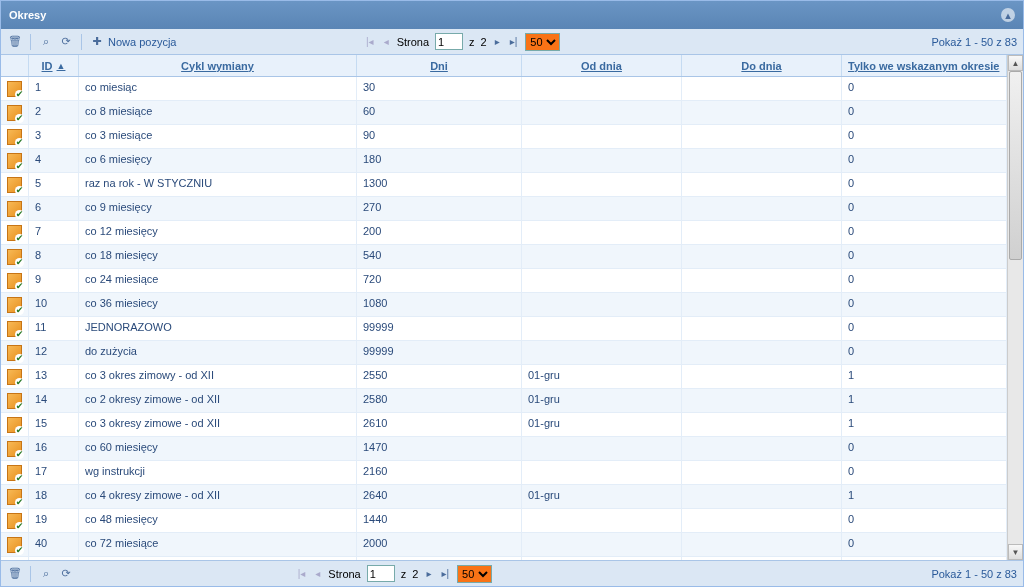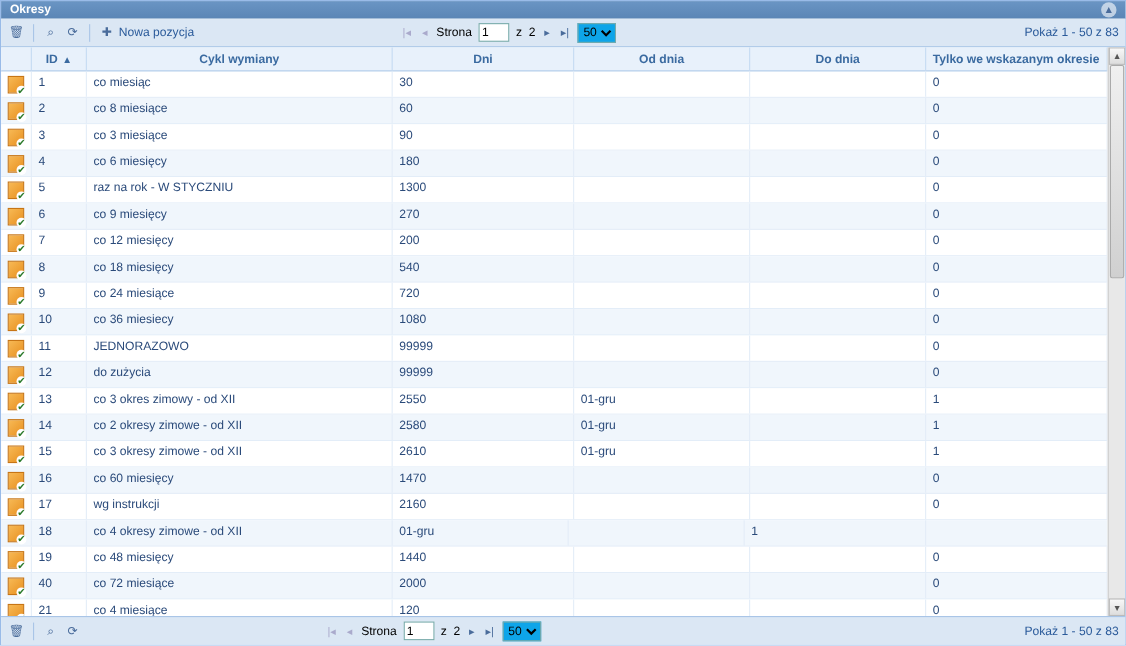--- a/index.html
+++ b/index.html
@@ -1,33 +1,33 @@
 <!DOCTYPE html>
 <html><head>
 <meta charset="utf-8">
 <style>
   * { box-sizing: border-box; margin: 0; padding: 0; }
   body { font-family: Verdana, Arial, sans-serif; font-size: 11px; background: #fff; }
   .panel { width: 1024px; height: 587px; border: 1px solid #99bbe8; background: #fff; display: flex; flex-direction: column; }
-  .title-bar { background: linear-gradient(#6a95c4, #5a85b5); color: #fff; font-weight: bold; padding: 3px 8px; display: flex; justify-content: space-between; align-items: center; height: 16px; }
+  .title-bar { background: linear-gradient(#6a95c4, #5a85b5); color: #fff; font-weight: bold; padding: 3px 8px; display: flex; justify-content: space-between; align-items: center; height: 28px; }
   .collapse-btn { width: 14px; height: 14px; border-radius: 50%; background: rgba(255,255,255,0.6); display: flex; align-items: center; justify-content: center; cursor: pointer; color: #4a6c9b; font-size: 10px; }
   .toolbar { background: #dbe7f4; border-bottom: 1px solid #a9c5e7; padding: 3px 6px; display: flex; align-items: center; height: 26px; gap: 4px; }
   .tb-sep { width: 1px; height: 16px; background: #a9c5e7; margin: 0 3px; }
   .tb-icon { width: 16px; height: 16px; display: inline-flex; align-items: center; justify-content: center; cursor: pointer; color: #4a6c9b; }
   .tb-link { color: #2a5a9a; cursor: pointer; display: inline-flex; align-items: center; gap: 3px; }
   .pager { display: flex; align-items: center; gap: 6px; margin: 0 auto; }
   .pager-btn { color: #4a6c9b; cursor: pointer; padding: 0 2px; font-size: 10px; }
   .pager-btn.disabled { color: #aac; cursor: default; }
   .pager input { width: 28px; height: 17px; border: 1px solid #7aa; text-align: left; font-size: 11px; padding: 0 2px; }
-  .pager select { height: 18px; border: 1px solid #7aa; font-size: 11px; background: #0ea5e9; }
+  .pager select { height: 18px; border: 1px solid #7aa; font-size: 11px; background: #f97316; }
   .status-right { margin-left: auto; color: #2a5a9a; }
   .grid-wrap { flex: 1; display: flex; overflow: hidden; }
   .grid-main { flex: 1; overflow: hidden; display: flex; flex-direction: column; }
   .grid-header-row { display: flex; background: #e8f1fb; border-bottom: 1px solid #a9c5e7; height: 22px; }
-  .gh { border-right: 1px solid #c5dbf2; color: #3a6aa0; font-weight: bold; padding: 3px 6px; display: flex; align-items: center; justify-content: center; }
+  .gh { border-right: 1px solid #c5dbf2; color: #3a6aa0; font-weight: bold; padding: 3px 6px; display: flex; align-items: center; justify-content: center; text-decoration: underline; }
   .gh.left { justify-content: flex-start; }
   .grid-body { flex: 1; overflow: hidden; }
   .grid-row { display: flex; height: 24px; border-bottom: 1px solid #e3edf8; background: #fff; }
   .grid-row:nth-child(even) { background: #f0f6fc; }
   .gc { border-right: 1px solid #e3edf8; padding: 4px 6px; color: #2a4a7a; overflow: hidden; white-space: nowrap; }
   .col-edit { width: 28px; flex: none; display: flex; align-items: center; justify-content: center; }
   .col-id { width: 50px; flex: none; }
   .col-cykl { width: 278px; flex: none; }
   .col-dni { width: 165px; flex: none; }
   .col-od { width: 160px; flex: none; }
@@ -281,20 +281,21 @@
             <div class="gc col-od"></div>
             <div class="gc col-do"></div>
             <div class="gc col-tylko">0</div>
           </div>
           <div class="grid-row">
             <div class="gc col-edit">
               <div class="edit-icon"></div>
             </div>
             <div class="gc col-id">18</div>
             <div class="gc col-cykl">co 4 okresy zimowe    - od XII</div>
+            <div class="gc col-dni">2640</div>
             <div class="gc col-od">01-gru</div>
             <div class="gc col-do"></div>
             <div class="gc col-tylko">1</div>
           </div>
           <div class="grid-row">
             <div class="gc col-edit">
               <div class="edit-icon"></div>
             </div>
             <div class="gc col-id">19</div>
             <div class="gc col-cykl">co 48 miesięcy</div>

